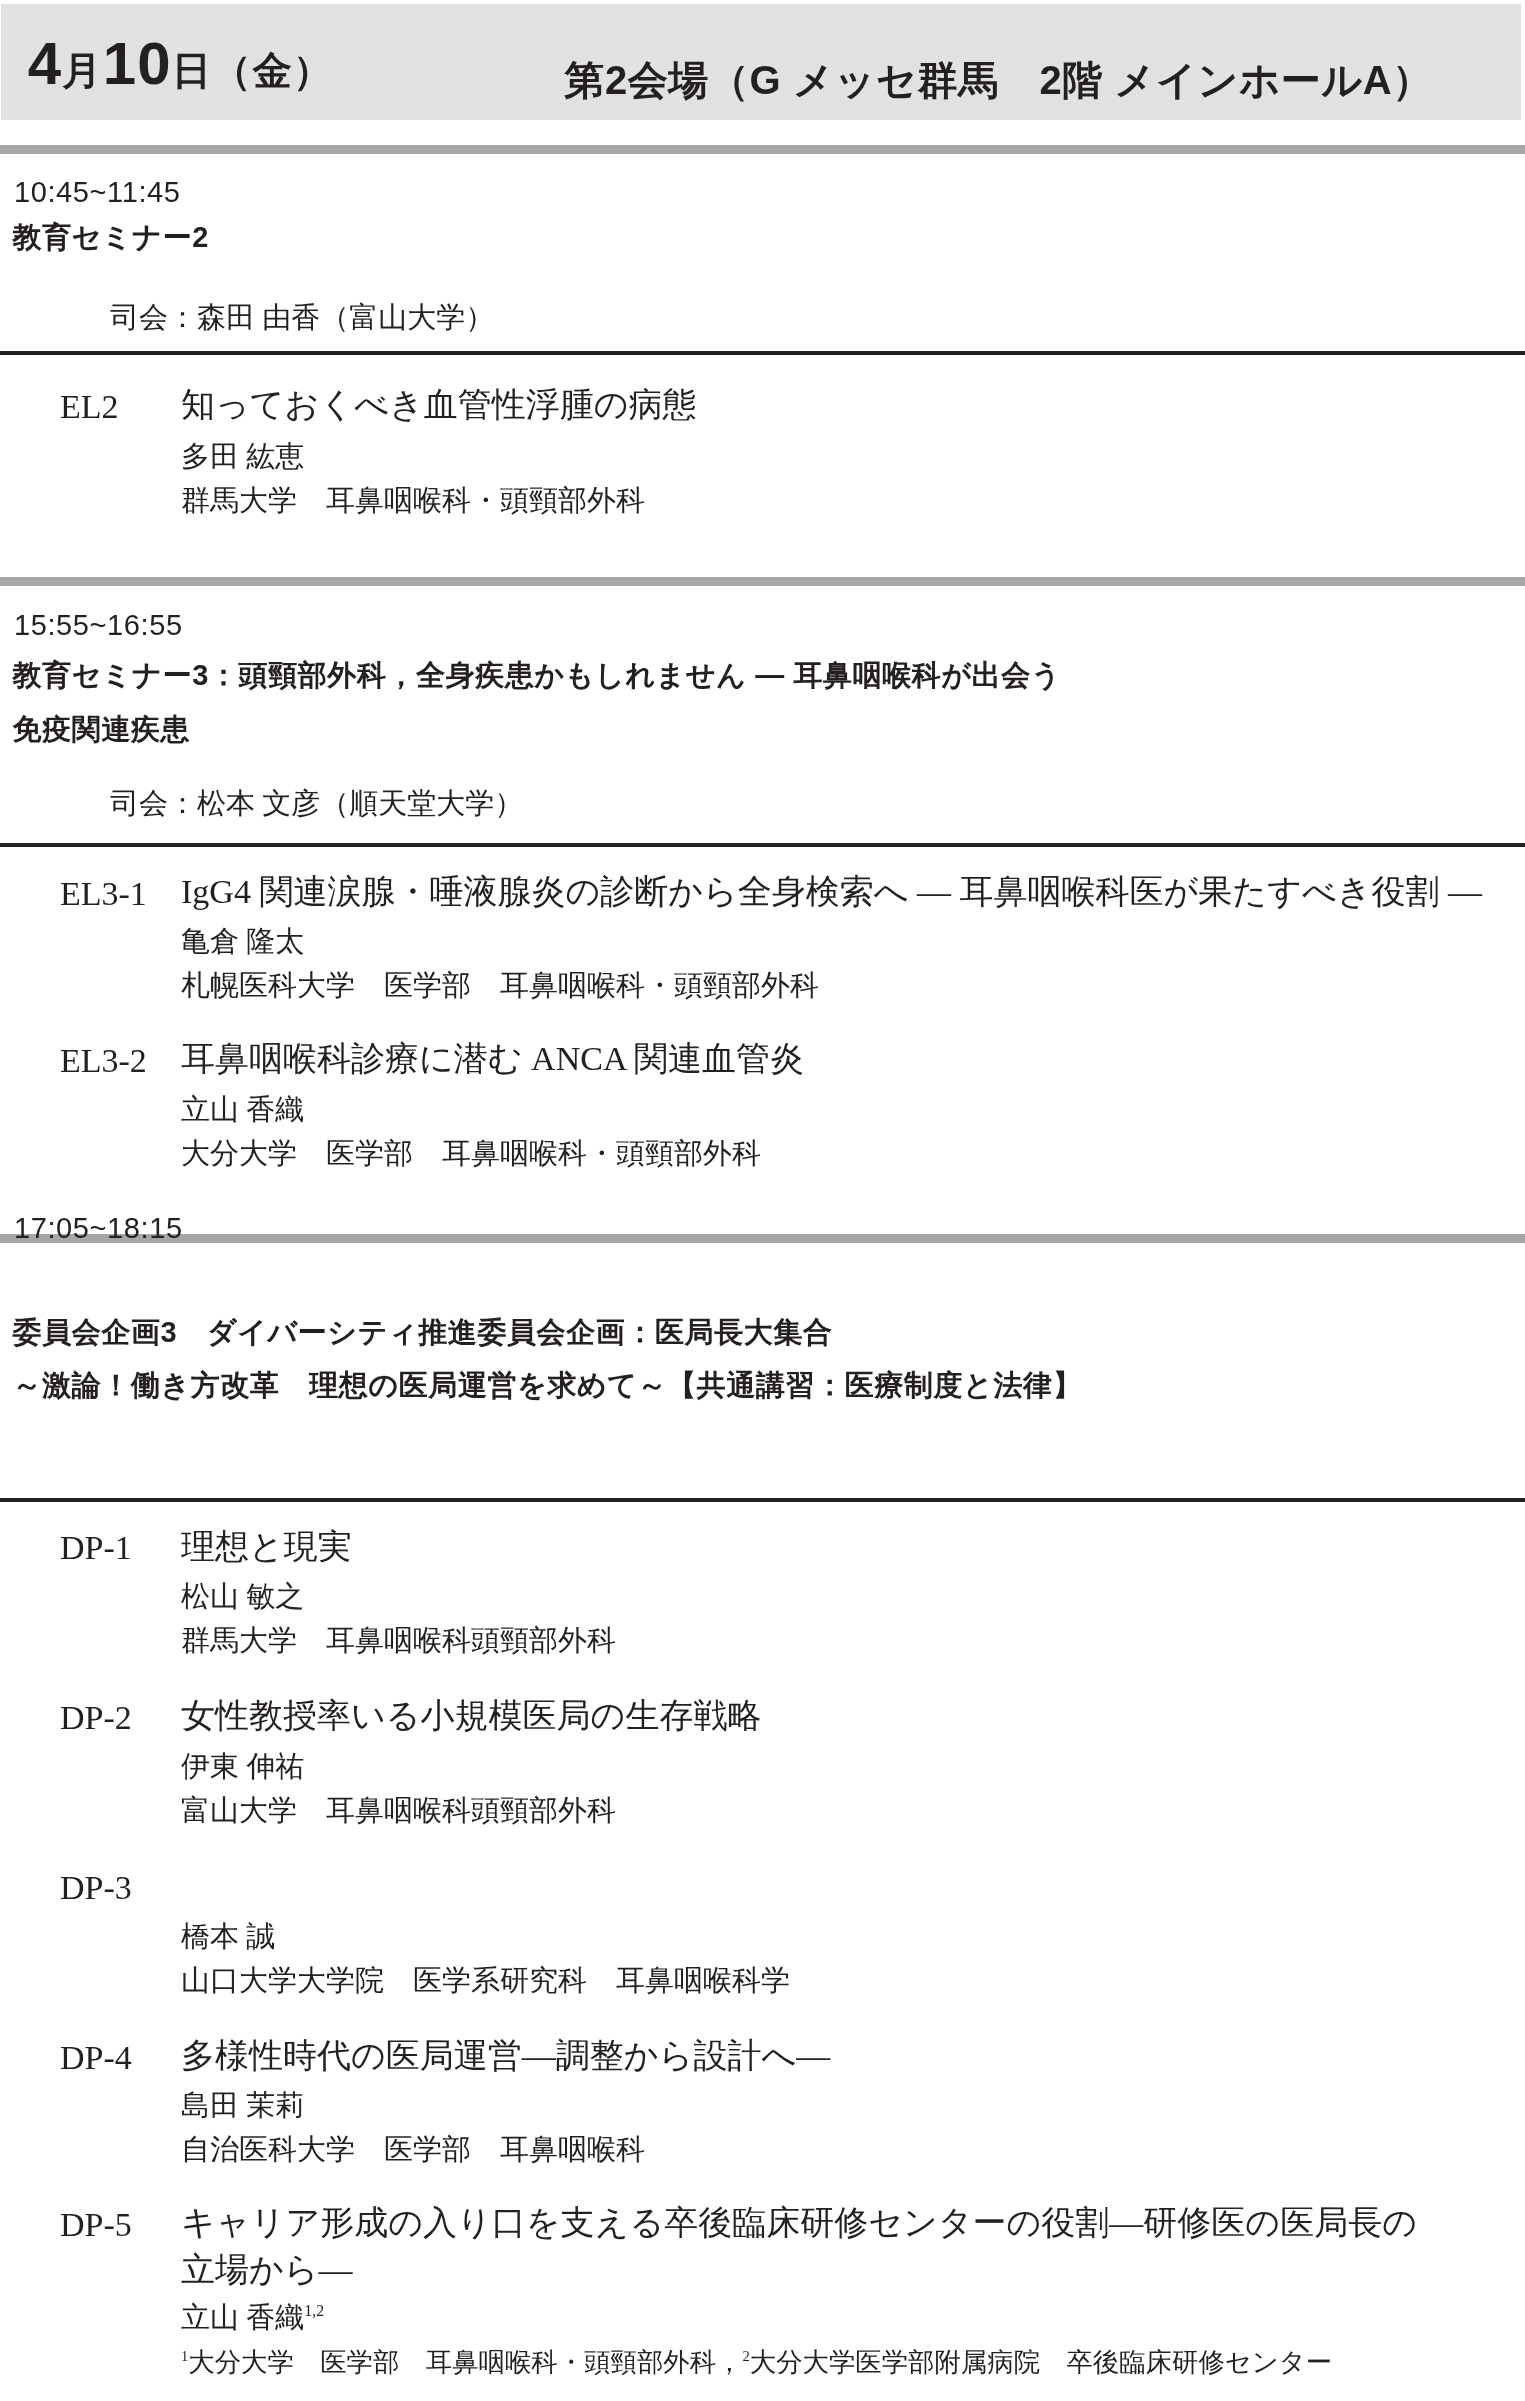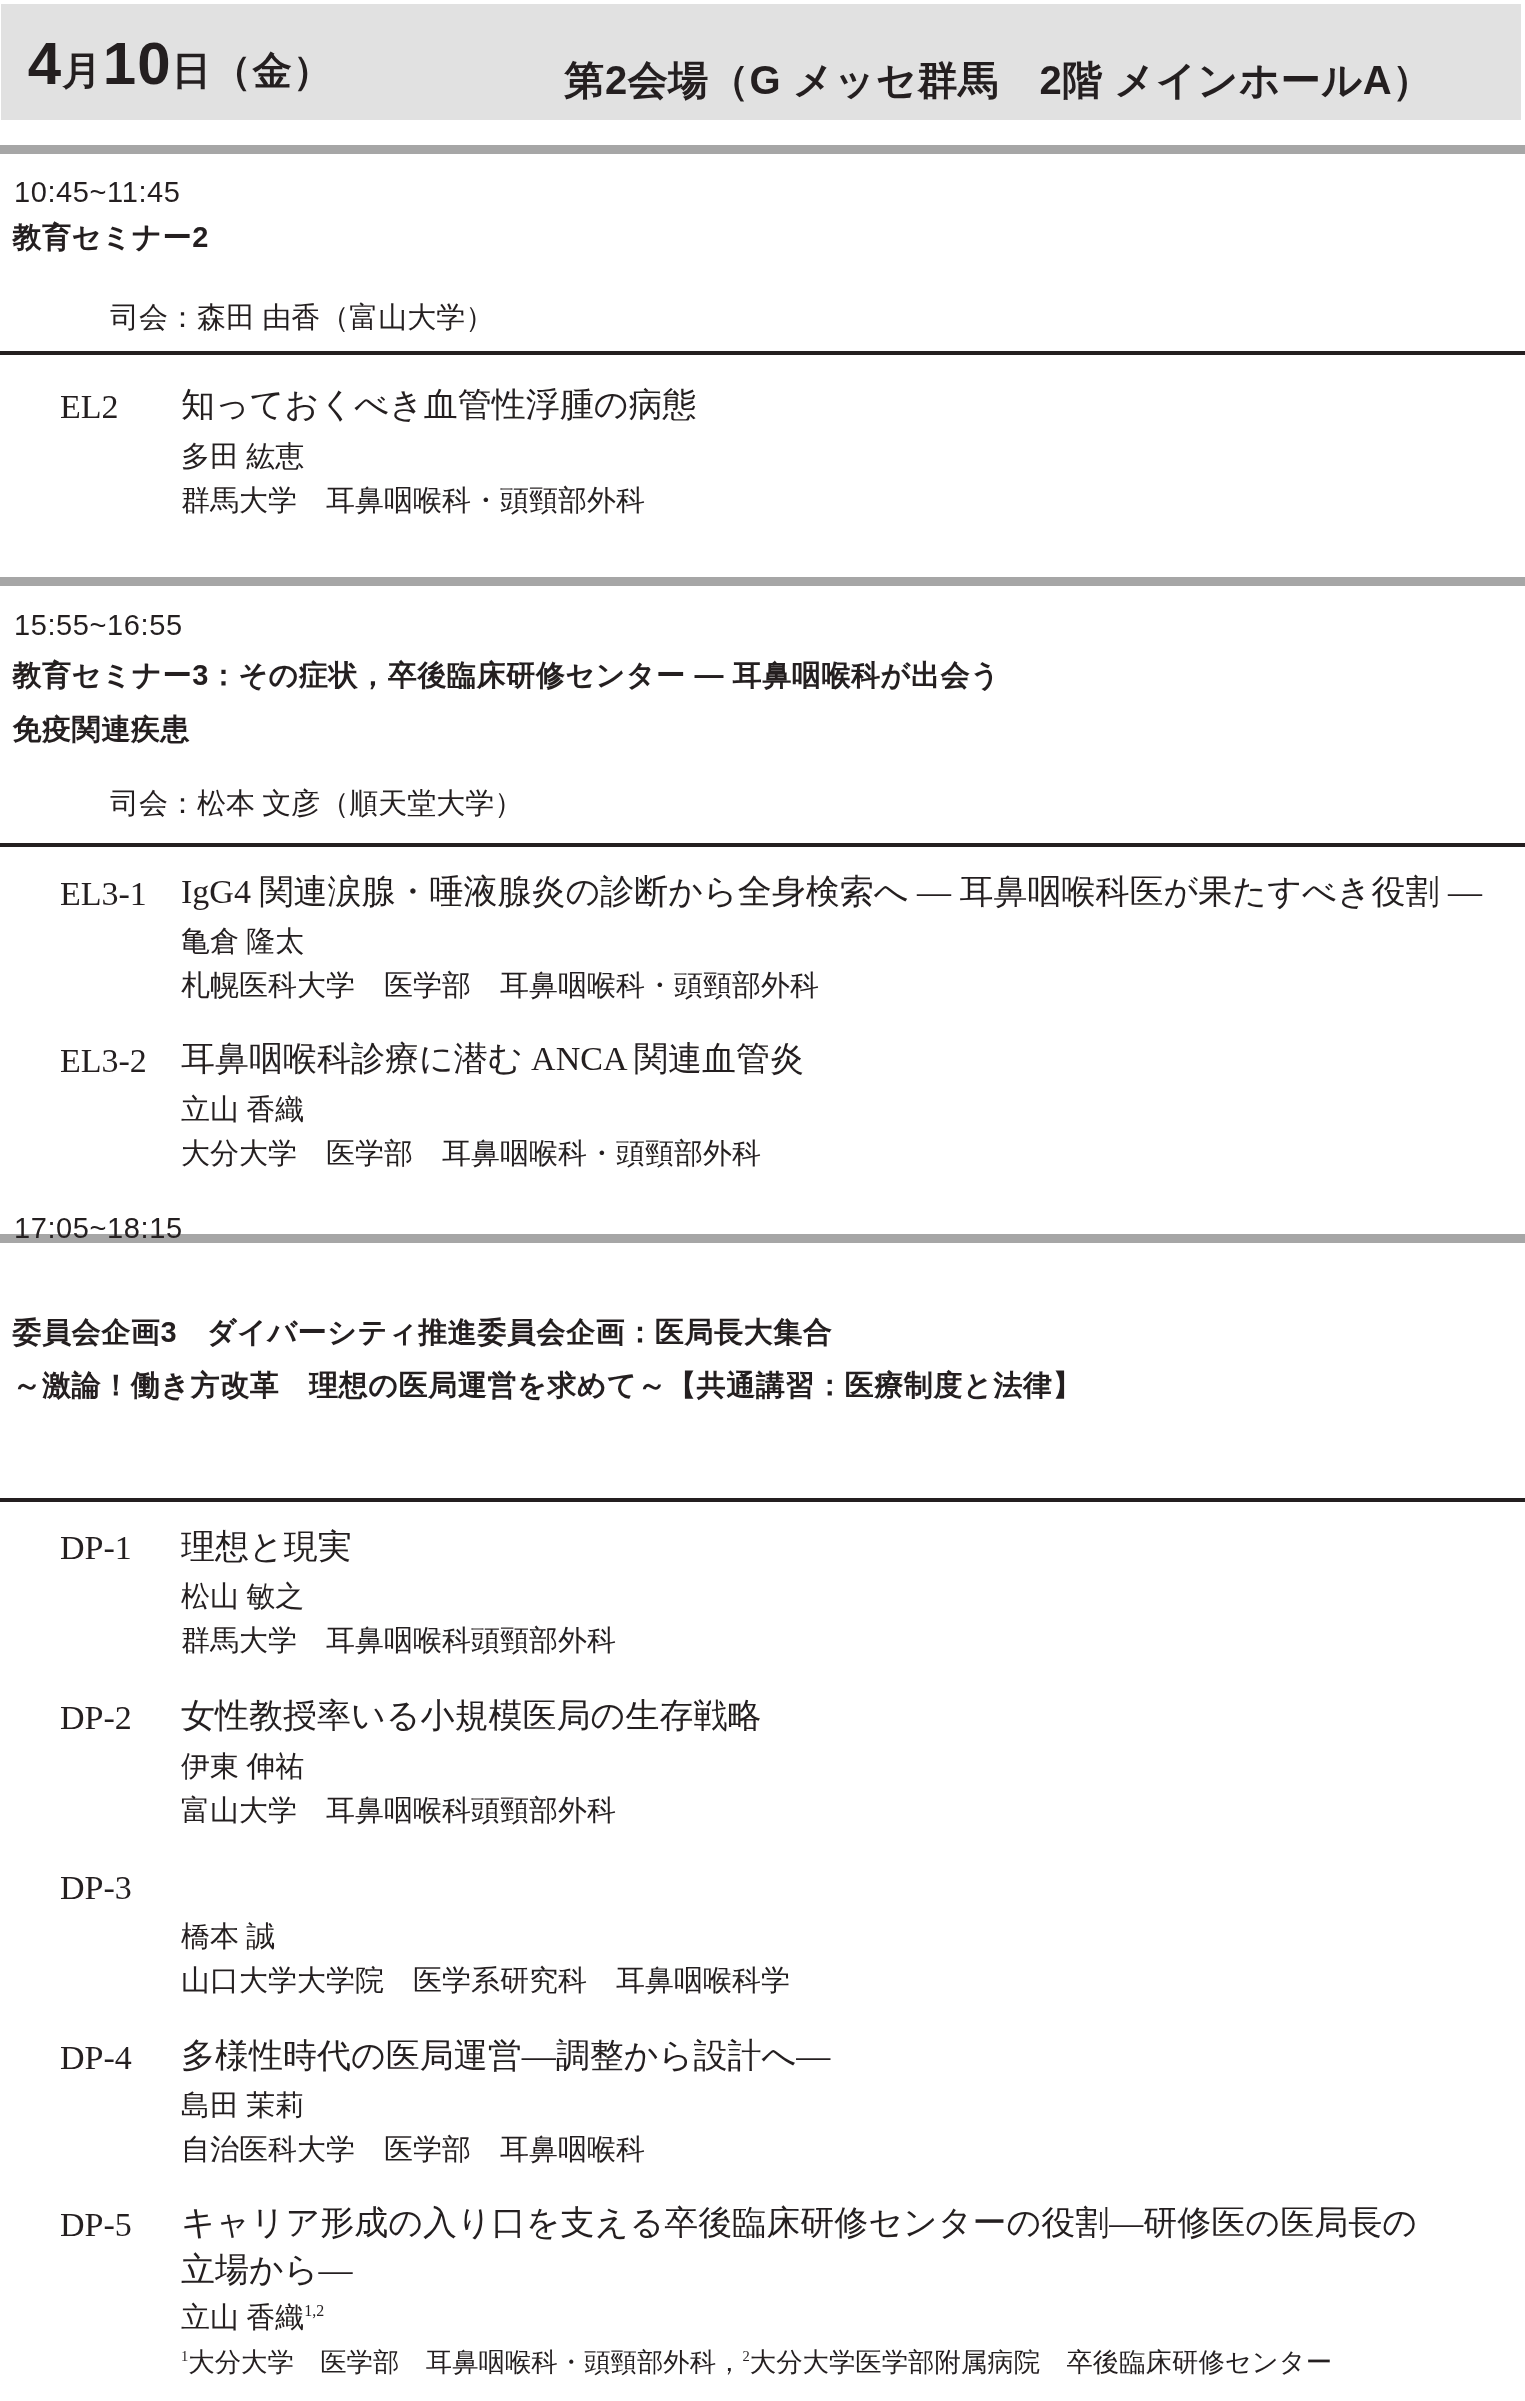--- a/index.html
+++ b/index.html
@@ -75,21 +75,21 @@
   <div class="rule" style="top:351px"></div>
 
   <div class="abs serif code" style="left:60px;  top:387px">EL2</div>
   <div class="abs serif title" style="left:181px; top:385px">知っておくべき血管性浮腫の病態</div>
   <div class="abs serif name" style="left:181px; top:440px">多田 紘恵</div>
   <div class="abs serif aff" style="left:181px; top:484px">群馬大学　耳鼻咽喉科・頭頸部外科</div>
 
   <div class="bar" style="top:577px"></div>
 
   <div class="abs sans time" style="left:14px; top:609px">15:55~16:55</div>
-  <div class="abs sans heading" style="left:12.6px; top:659px">教育セミナー3：その症状，卒後臨床研修センター ― 耳鼻咽喉科が出会う</div>
+  <div class="abs sans heading" style="left:12.6px; top:659px">教育セミナー3：頭頸部外科，全身疾患かもしれません ― 耳鼻咽喉科が出会う</div>
   <div class="abs sans heading" style="left:12.6px; top:713px">免疫関連疾患</div>
   <div class="abs serif mod" style="left:110px; top:787px">司会：松本 文彦（順天堂大学）</div>
 
   <div class="rule" style="top:843px"></div>
 
   <div class="abs serif code" style="left:60px;  top:874px">EL3-1</div>
   <div class="abs serif title" style="left:181px; top:872px">IgG4 関連涙腺・唾液腺炎の診断から全身検索へ ― 耳鼻咽喉科医が果たすべき役割 ―</div>
   <div class="abs serif name" style="left:181px; top:925px">亀倉 隆太</div>
   <div class="abs serif aff" style="left:181px; top:969px">札幌医科大学　医学部　耳鼻咽喉科・頭頸部外科</div>
 

